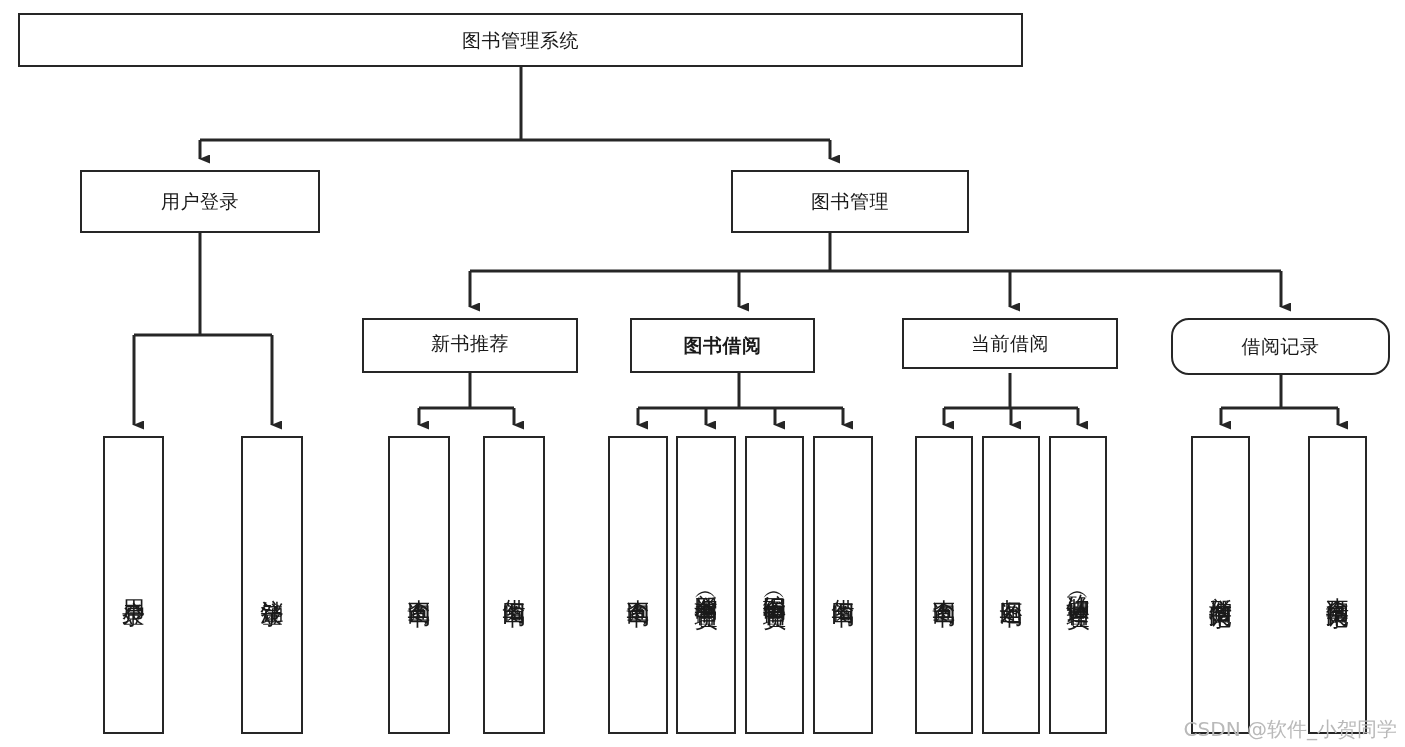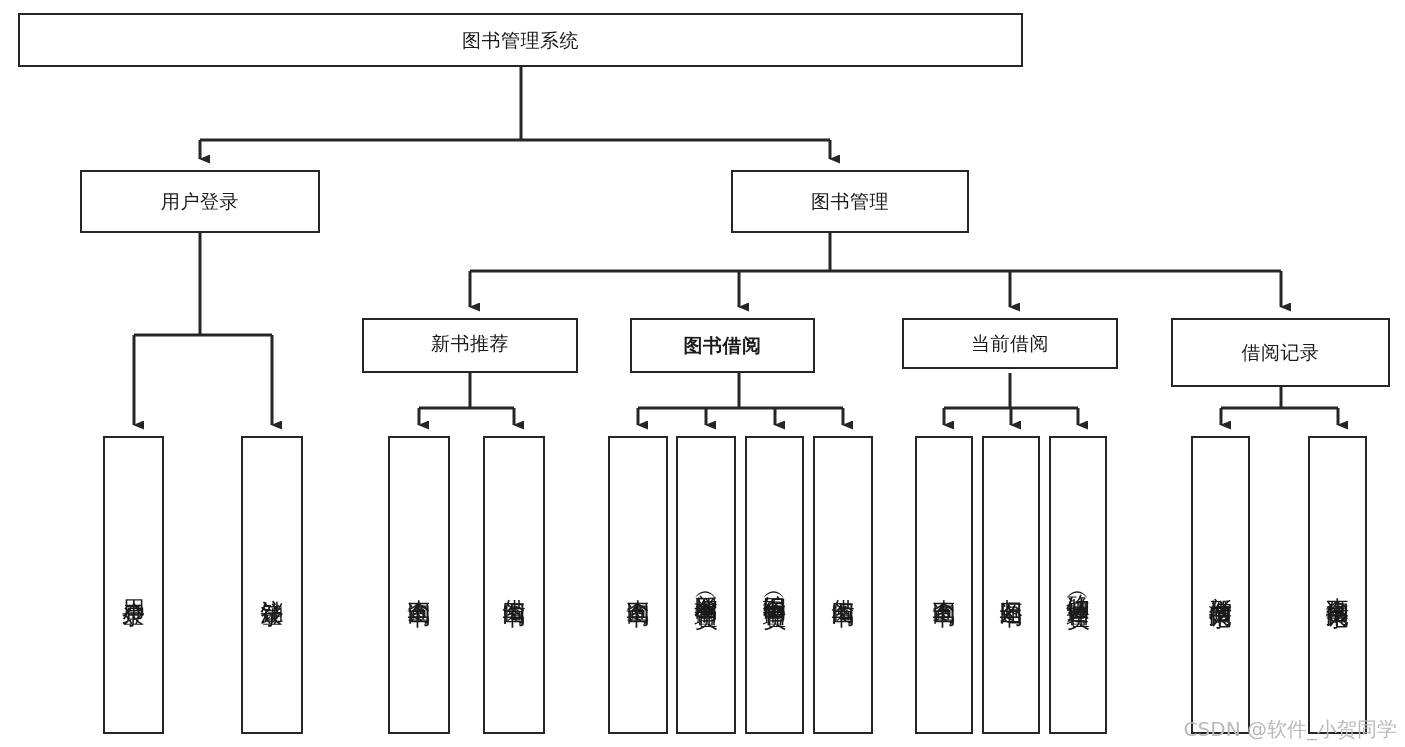--- a/index.html
+++ b/index.html
@@ -124,21 +124,21 @@
       </div>
       <div class="node horizontal" style="left: 362px; top: 318px; width: 216px; height: 55px; font-family: Liberation Mono, monospace;">
         <span class="node-label">新书推荐</span>
       </div>
       <div class="node horizontal" style="left: 630px; top: 318px; width: 185px; height: 55px; font-weight: bold;">
         <span class="node-label">图书借阅</span>
       </div>
       <div class="node horizontal" style="left: 902px; top: 318px; width: 216px; height: 51px;">
         <span class="node-label">当前借阅</span>
       </div>
-      <div class="node horizontal" style="left: 1171px; top: 318px; width: 219px; height: 69px;">
+      <div class="node horizontal" style="left: 1171px; top: 318px; width: 219px; height: 57px; border-radius: 18px;">
         <span class="node-label">借阅记录</span>
       </div>
       <div class="node vertical" style="left: 103px; top: 436px; width: 61px; height: 298px;">
         <span class="node-label">用户登录</span>
       </div>
       <div class="node vertical" style="left: 241px; top: 436px; width: 62px; height: 298px;">
         <span class="node-label">注销登录</span>
       </div>
       <div class="node vertical" style="left: 388px; top: 436px; width: 62px; height: 298px;">
         <span class="node-label">查询图书</span>

